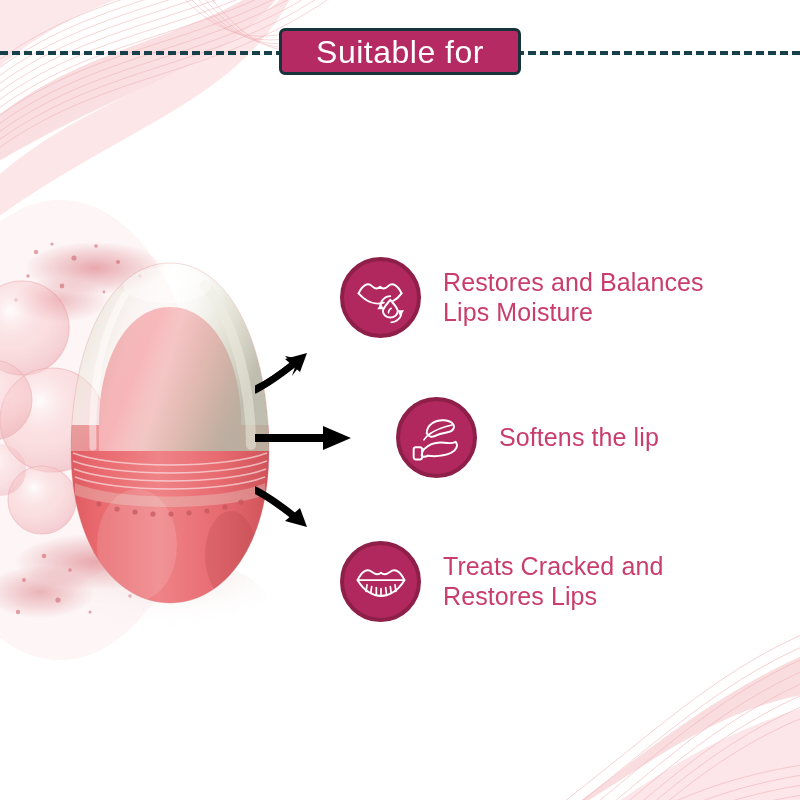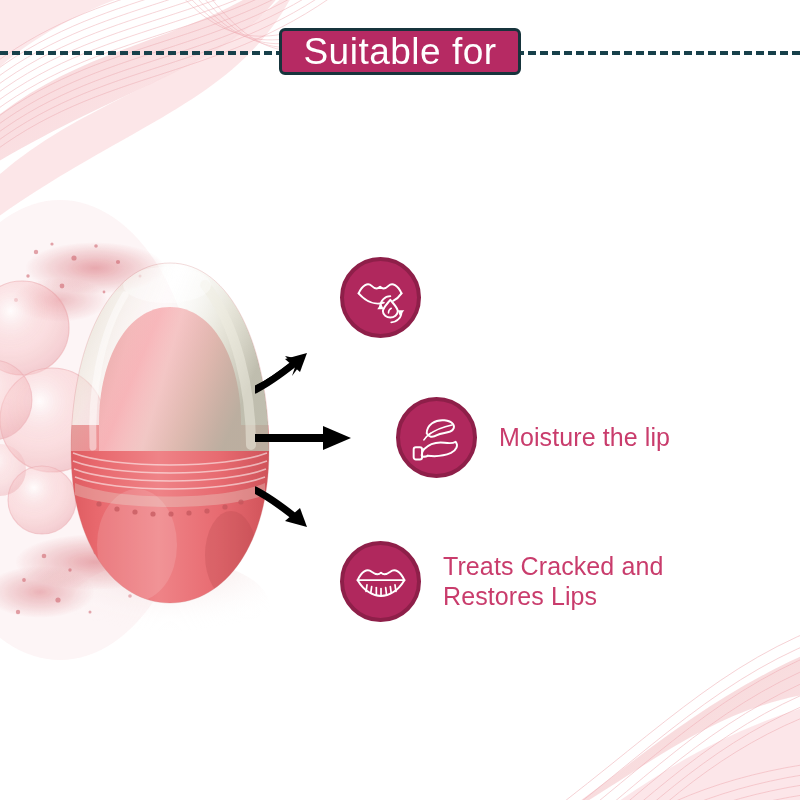--- a/index.html
+++ b/index.html
@@ -41,21 +41,21 @@
     box-sizing: border-box;
     background: #b62a63;
     border: 3px solid #17343c;
     border-radius: 6px;
     display: flex;
     align-items: center;
     justify-content: center;
   }
   .header-badge-label {
     color: #ffffff;
-    font-size: 37px;
+    font-size: 32px;
     letter-spacing: 0.5px;
     line-height: 1;
     font-weight: 400;
     white-space: nowrap;
   }
 
   
   .product-wrap {
     position: absolute;
     left: 55px;
@@ -348,41 +348,43 @@
                    C 36,51 32,48 32,44 C 32,41 35,38 40,32 Z"></path>
           <path d="M38,46 C 38,44 39,42 41,41" stroke-width="1.6"></path>
 
           <path d="M29,40 C 29,33 34,28 40,28" stroke-width="1.9"></path>
           <polygon points="30,36 26,42 33,42" fill="#ffffff" stroke="none"></polygon>
           <path d="M52,45 C 52,51 47,56 41,56" stroke-width="1.9"></path>
           <polygon points="50,49 55,43 48,43" fill="#ffffff" stroke="none"></polygon>
         </g>
       </svg>
     </div>
+    <div class="benefit-text">Restores and Balances
+Lips Moisture</div>
   </div>
 
   <div class="benefit" id="benefit-1">
     <div class="benefit-icon">
       <svg viewBox="0 0 60 60" width="56" height="56">
         <g fill="none" stroke="#ffffff" stroke-width="2.1" stroke-linecap="round" stroke-linejoin="round">
 
           <path d="M19,25 C 19,16 28,10 38,11 C 47,12 50,17 47,21
                    C 44,25 35,24 30,27 C 25,30 21,29 19,25 Z"></path>
           <path d="M20,27 C 27,22 36,18 46,16" stroke-width="1.6"></path>
           <path d="M16,32 C 18,29 20,27 23,25" stroke-width="1.8"></path>
 
           <path d="M16,42 C 22,36 30,34 38,35 C 44,36 47,36 50,34
                    C 53,38 51,43 45,46 C 38,49 28,50 20,49"></path>
           <path d="M16,42 C 14,45 13,48 14,50 C 17,50 19,50 20,49"></path>
 
           <rect x="5" y="40" width="9" height="13" rx="2.4"></rect>
         </g>
       </svg>
     </div>
-    <div class="benefit-text">Moisture the lip</div>
+    <div class="benefit-text">Softens the lip</div>
   </div>
 
   <div class="benefit" id="benefit-2">
     <div class="benefit-icon">
       <svg viewBox="0 0 60 60" width="56" height="56">
         <g fill="none" stroke="#ffffff" stroke-width="2.1" stroke-linecap="round" stroke-linejoin="round">
 
           <path d="M5,28 C 9,19 15,15 20,19 C 24,22 27,23 30,20
                    C 33,23 36,22 40,19 C 45,15 51,19 55,28"></path>
 

